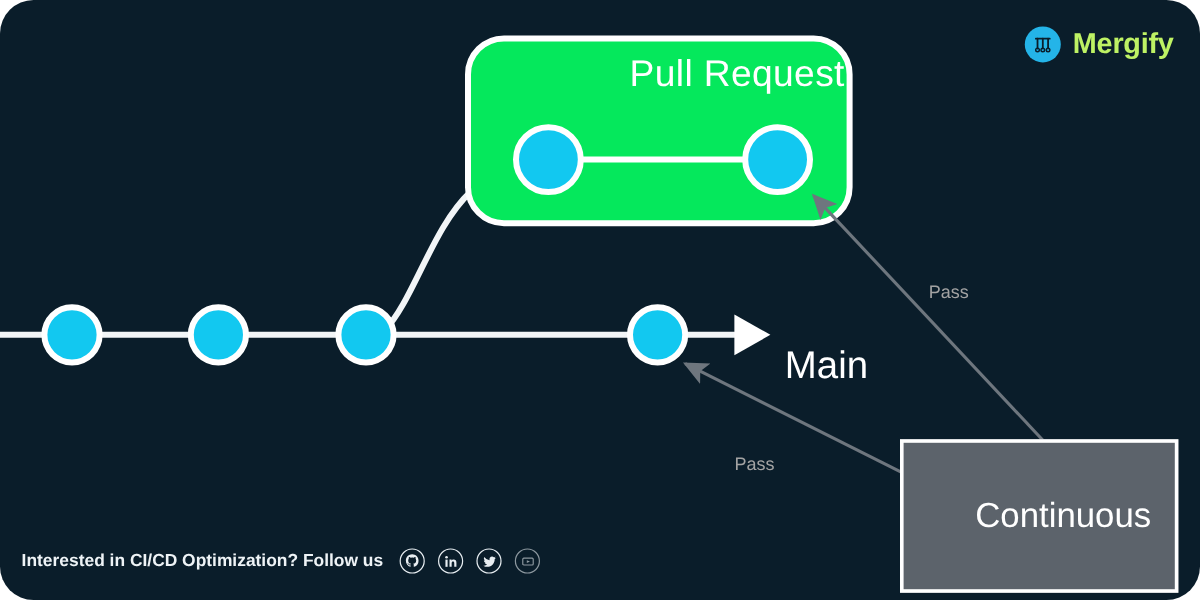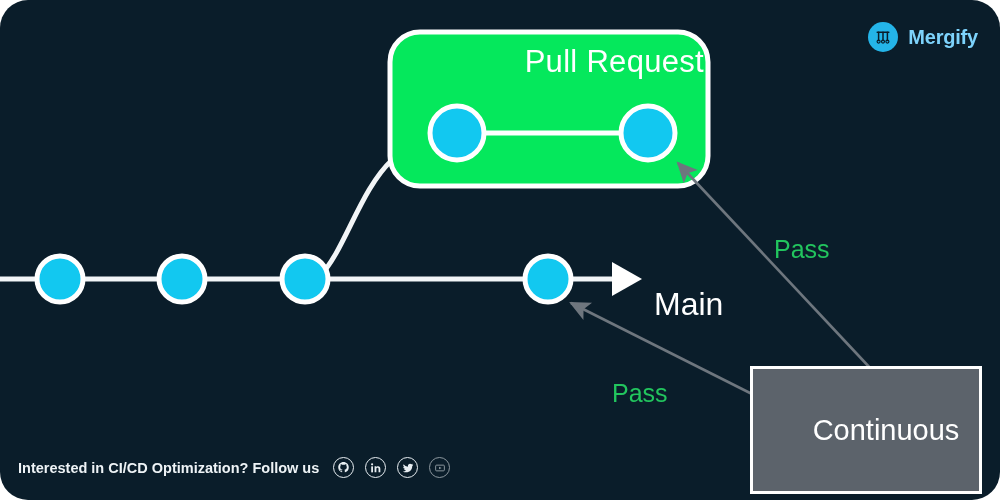--- a/index.html
+++ b/index.html
@@ -34,22 +34,22 @@
   #brand-mark {
     width: 30px;
     height: 30px;
     border-radius: 50%;
     background: #24b4e8;
     display: flex;
     align-items: center;
     justify-content: center;
   }
   #brand-name {
-    color: #7dd3fc;
-    font-size: 20px;
+    color: #bef264;
+    font-size: 24px;
     font-weight: bold;
     letter-spacing: -0.2px;
   }
 
   
   #diagram {
     position: absolute;
     inset: 0;
     width: 1000px;
     height: 500px;
@@ -70,22 +70,22 @@
     letter-spacing: 0.3px;
   }
   #main-label {
     left: 654px;
     top: 258px;
     color: #ffffff;
     font-size: 32px;
     margin-top: 28px;
   }
   .pass-label {
-    color: #22c55e;
-    font-size: 25px;
+    color: #a3a3a3;
+    font-size: 15px;
   }
   #pass-upper { left: 774px; top: 235px; }
   #pass-lower { left: 612px; top: 379px; }
 
   #ci-box {
     position: absolute;
     left: 750px;
     top: 366px;
     width: 232px;
     height: 128px;

